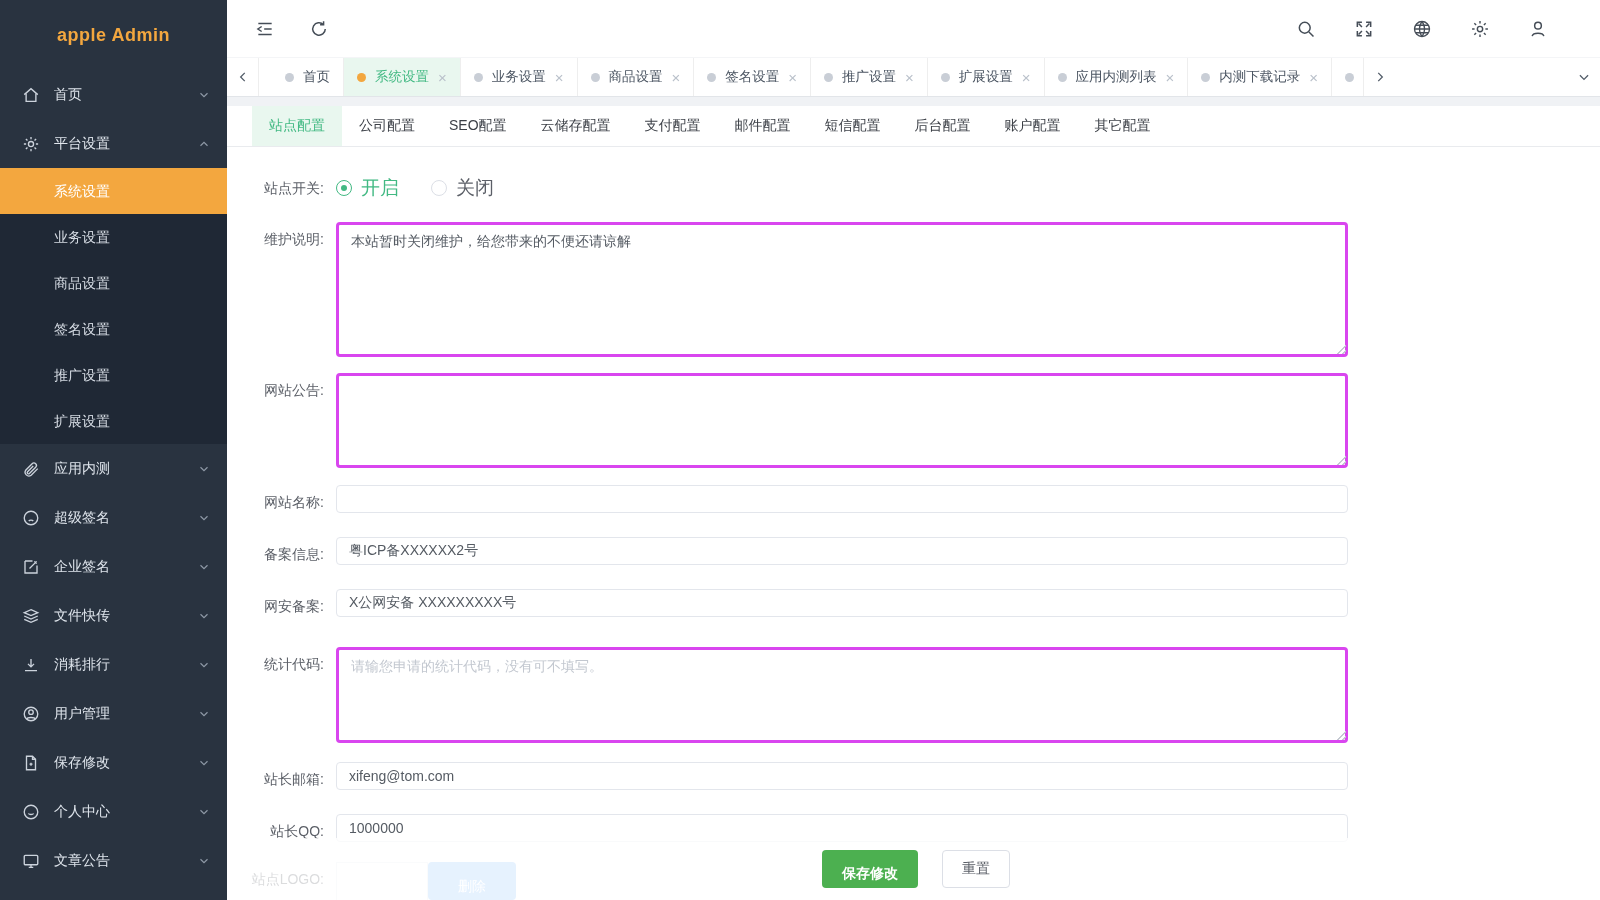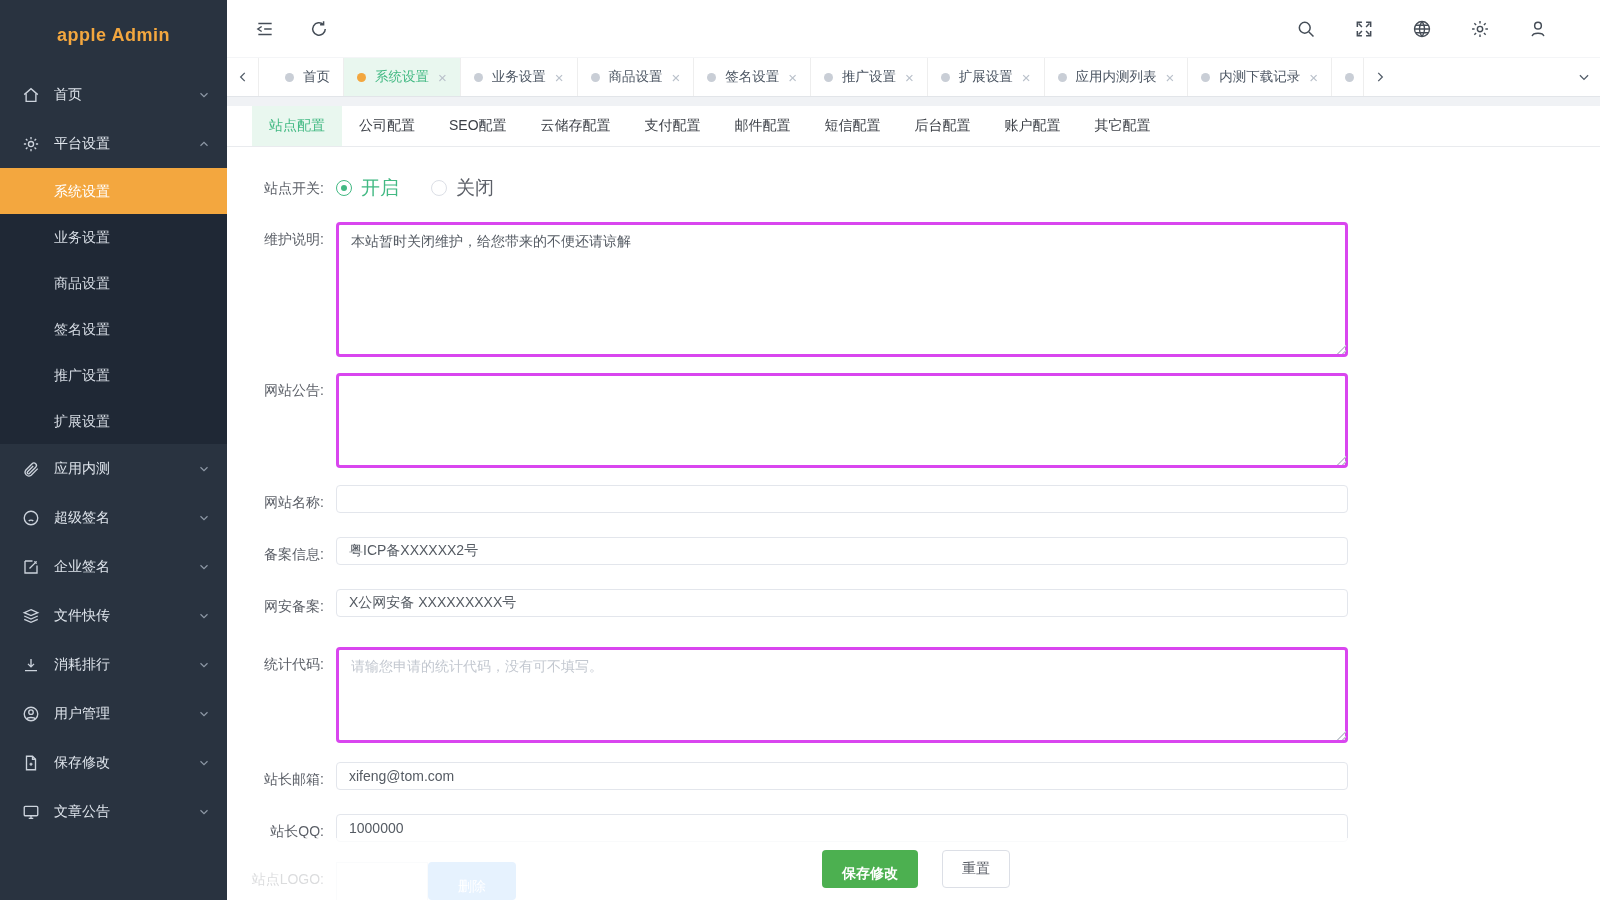--- a/index.html
+++ b/index.html
@@ -221,20 +221,34 @@
           </svg>
         </span>
       <span class="s-label">保存修改</span>
       <span class="s-chev">
           <svg viewBox="0 0 24 24" fill="none" stroke="currentColor" stroke-width="2">
             <path d="M6 9l6 6 6-6"></path>
           </svg>
         </span>
     </div>
 
+    <div class="s-item">
+      <span class="s-icon">
+          <svg viewBox="0 0 24 24" fill="none" stroke="currentColor" stroke-width="1.8">
+            <circle cx="12" cy="12" r="9"></circle>
+            <path d="M9 9.5h.01M15 9.5h.01M8.5 14c1.2 1.8 5.8 1.8 7 0"></path>
+          </svg>
+        </span>
+      <span class="s-label">个人中心</span>
+      <span class="s-chev">
+          <svg viewBox="0 0 24 24" fill="none" stroke="currentColor" stroke-width="2">
+            <path d="M6 9l6 6 6-6"></path>
+          </svg>
+        </span>
+    </div>
 
     <div class="s-item">
       <span class="s-icon">
           <svg viewBox="0 0 24 24" fill="none" stroke="currentColor" stroke-width="1.8">
             <rect x="3" y="4.5" width="18" height="12.5" rx="1.5"></rect>
             <path d="M9 20.5h6M12 17v3.5"></path>
           </svg>
         </span>
       <span class="s-label">文章公告</span>
       <span class="s-chev">

